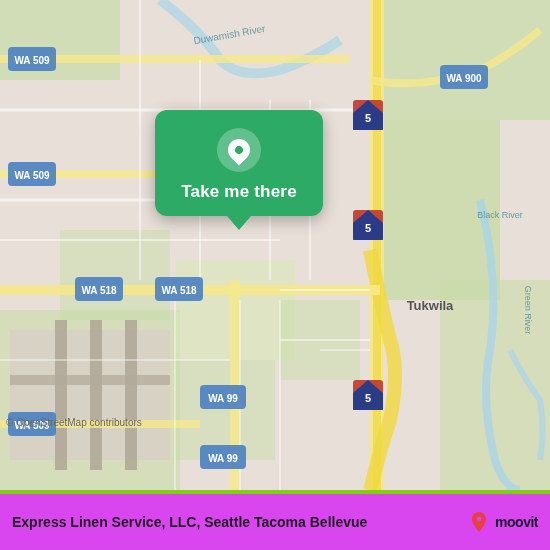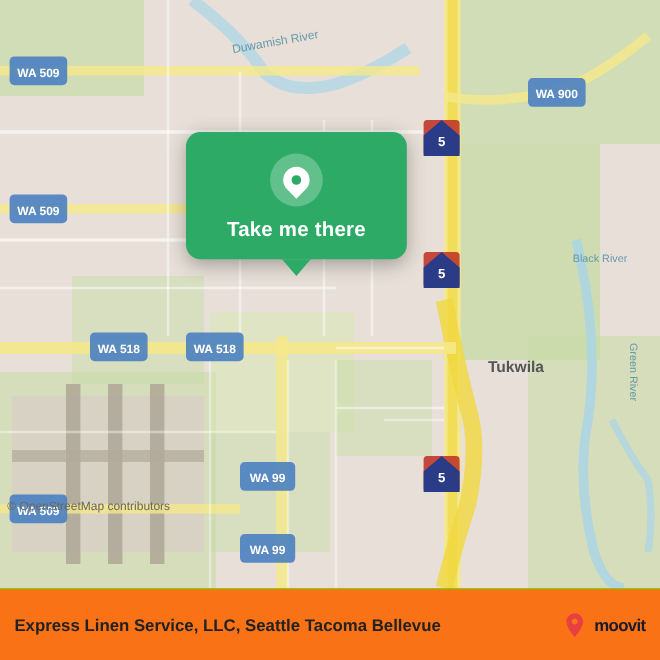--- a/index.html
+++ b/index.html
@@ -25,21 +25,21 @@
       height: 100%;
       position: absolute;
       top: 0; left: 0;
     }
 
     
     #popup-card {
       position: absolute;
       top: 110px;
       left: 155px;
-      width: 184px;
+      width: 168px;
       background: #2dab66;
       border-radius: 12px;
       display: flex;
       flex-direction: column;
       align-items: center;
       padding: 18px 16px 14px;
       box-shadow: 0 4px 16px rgba(0,0,0,0.3);
       cursor: pointer;
     }
 
@@ -99,25 +99,25 @@
       letter-spacing: 0.2px;
       cursor: pointer;
       background: none;
       border: none;
     }
 
     
     #bottom-bar {
       width: 550px;
       height: 60px;
-      background: #f97316;
+      background: #d946ef;
       display: flex;
       align-items: center;
       padding: 0 12px;
-      border-top: 1px solid #84cc16;
+      border-top: 4px solid #84cc16;
     }
 
     #attribution {
       font-size: 10px;
       color: #666;
       position: absolute;
       bottom: 62px;
       left: 6px;
     }
 

